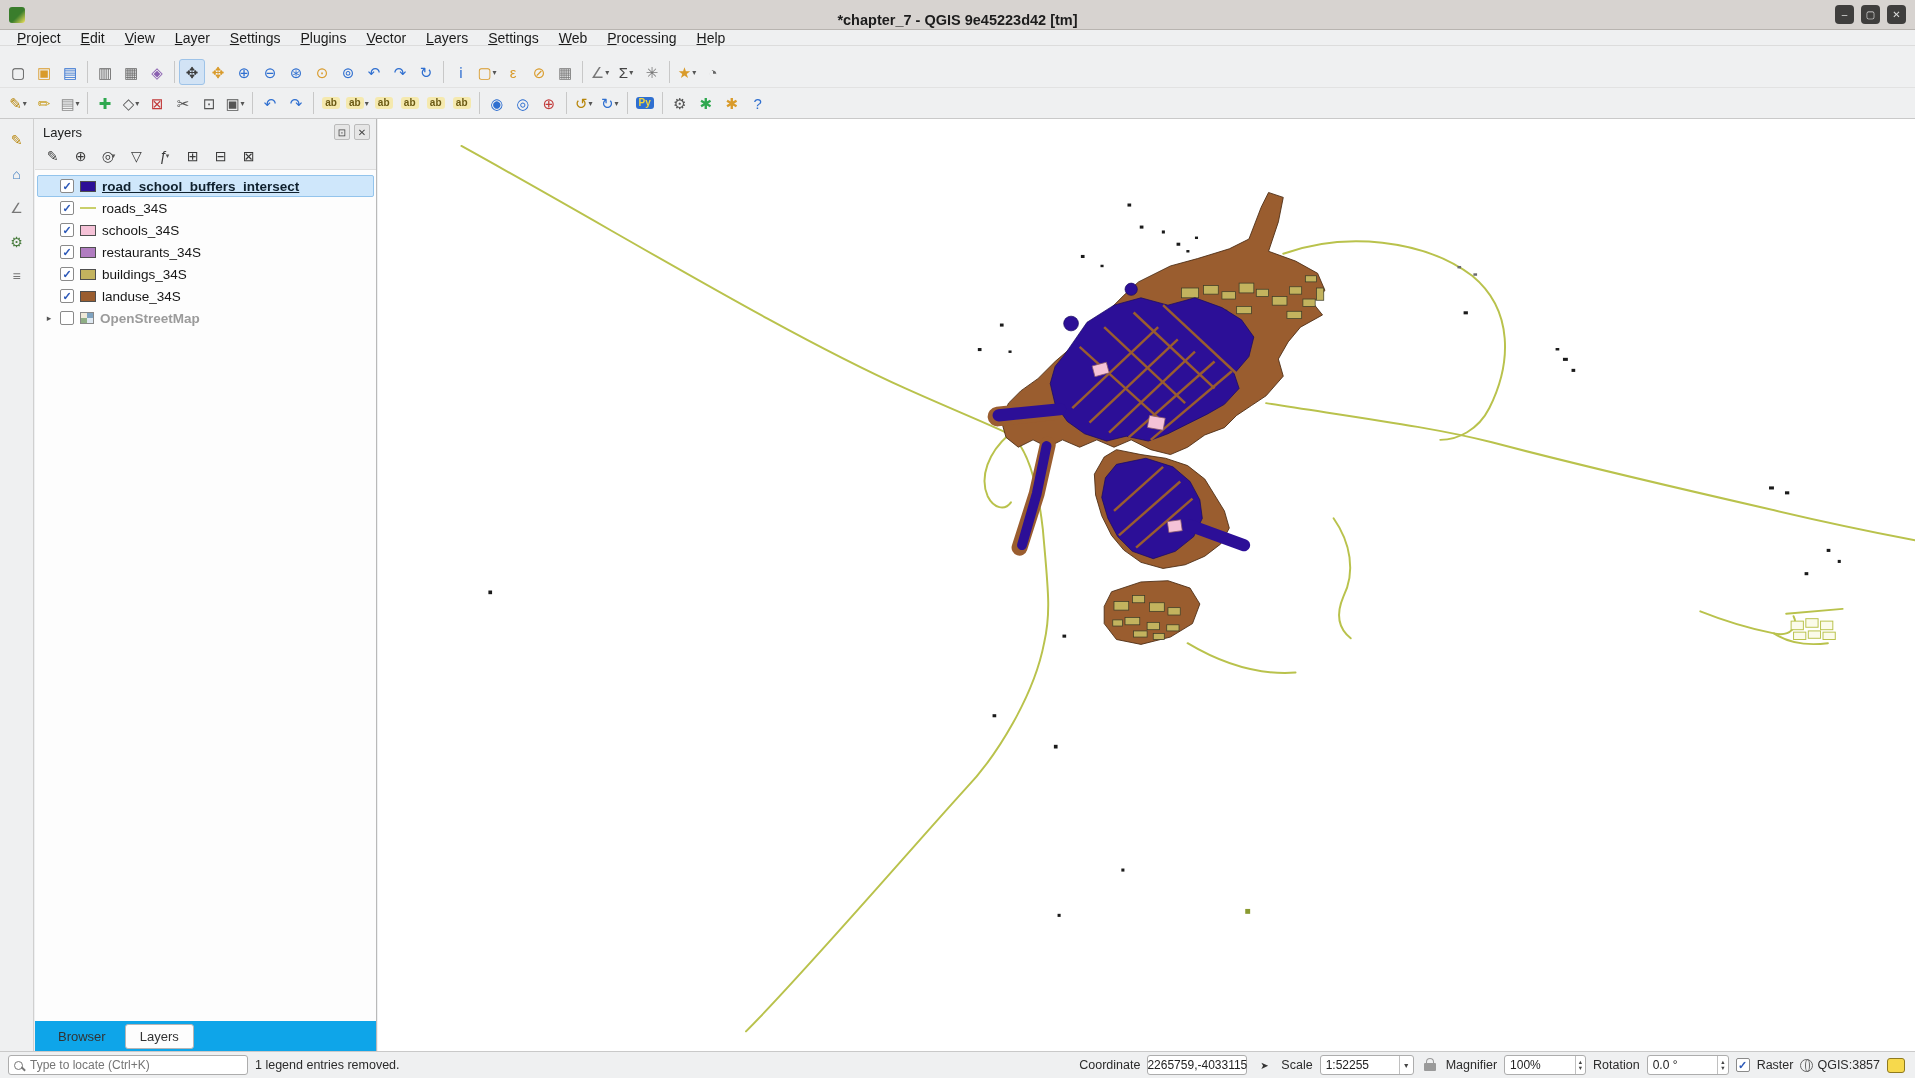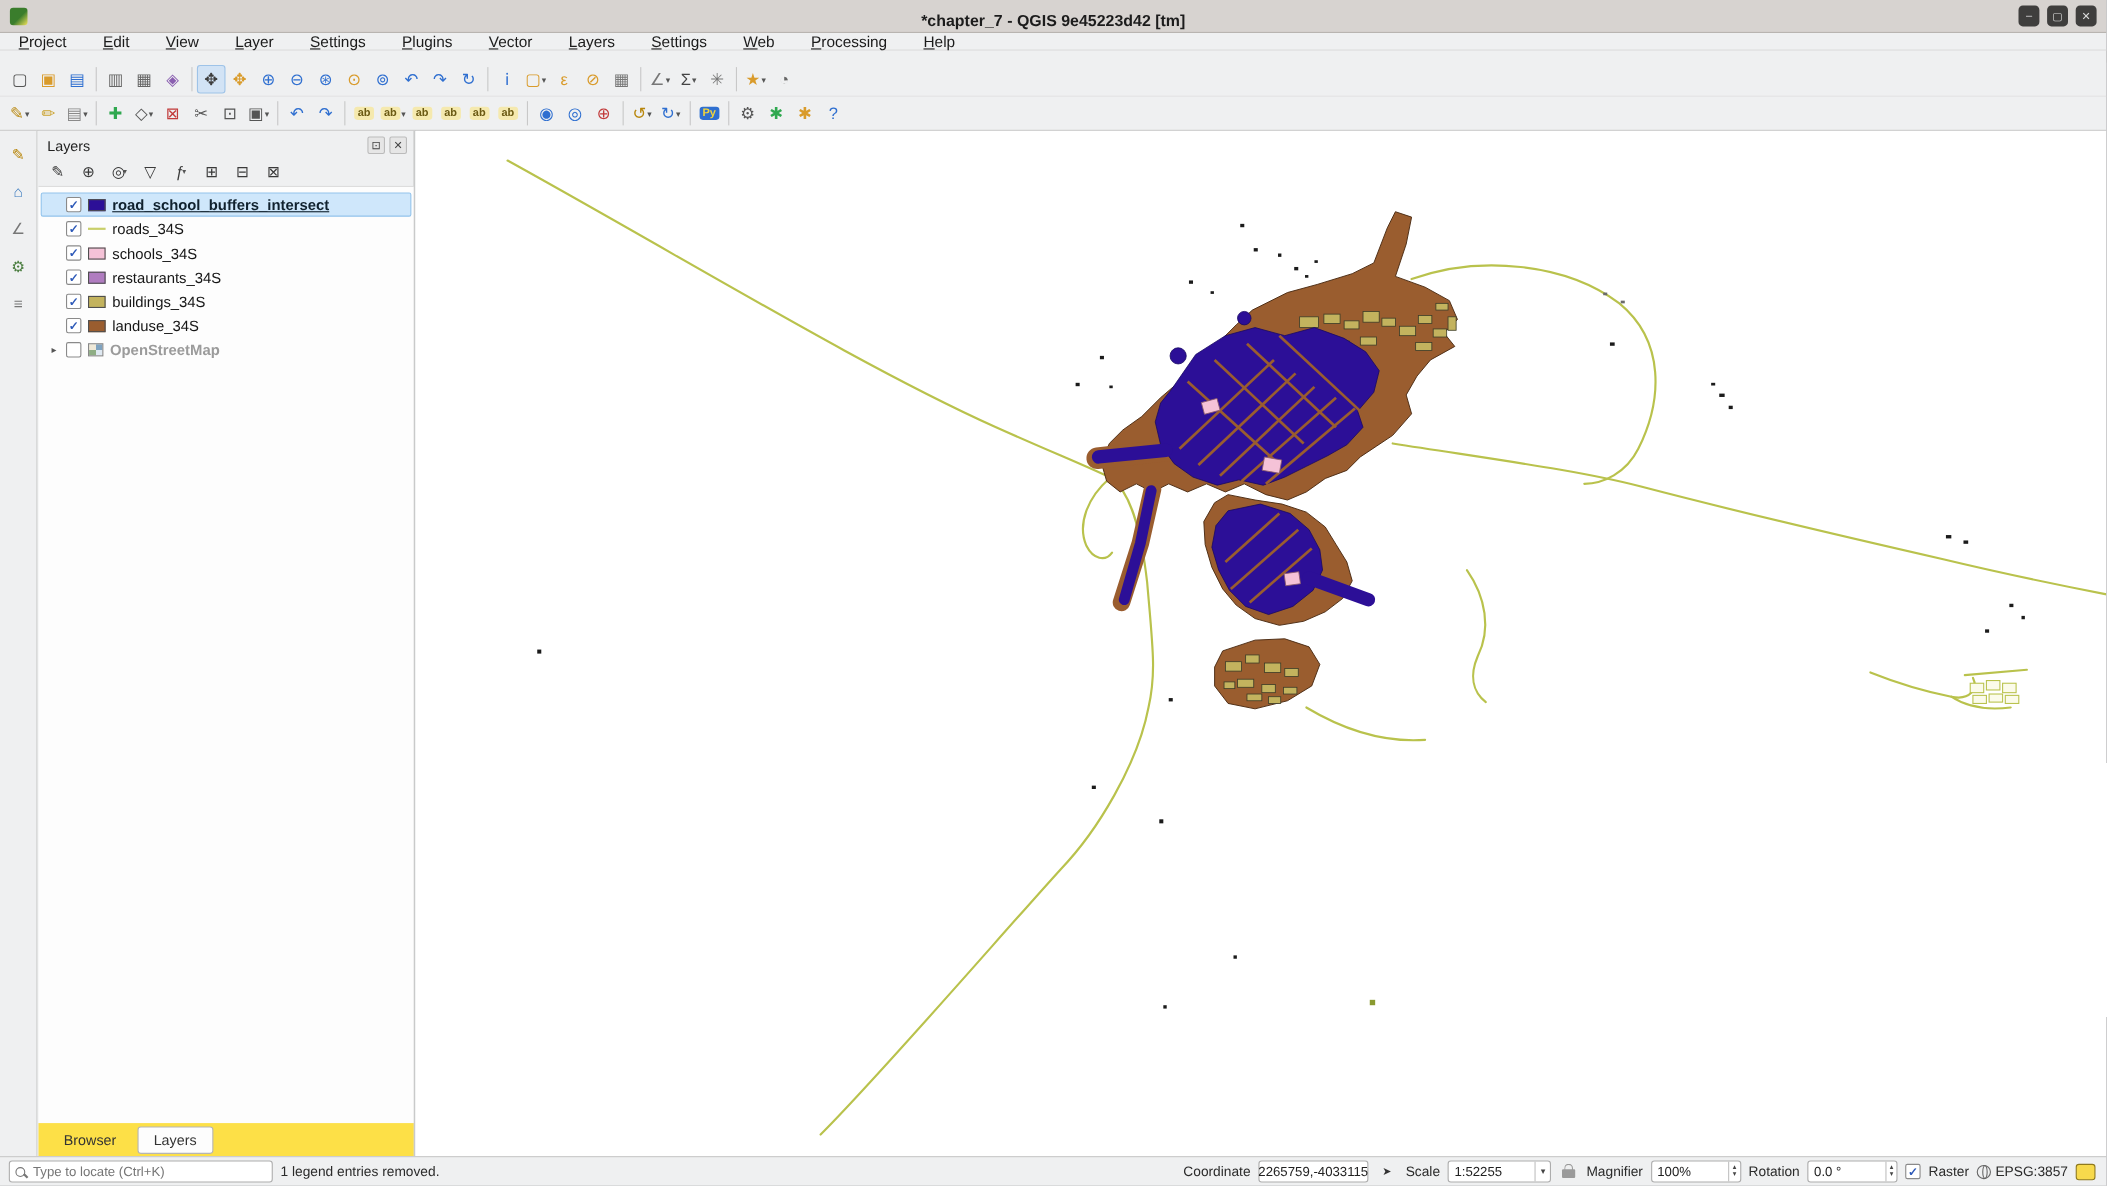--- a/index.html
+++ b/index.html
@@ -7,21 +7,21 @@
   #app { position:relative; width:1915px; height:1078px; background:#eff0f1; overflow:hidden; user-select:none; }
 
   
   .titlebar { position:absolute; top:0; left:0; right:0; height:30px; background:#d7d3d0; border-bottom:1px solid #b8b4b0; display:flex; align-items:center; padding:0 9px; }
   .app-icon { width:16px; height:16px; border-radius:3px; background:linear-gradient(135deg,#3a7d2c 55%,#f2e25c); flex:none; }
   .titlebar-title { position:absolute; left:0; right:0; text-align:center; font-size:14.5px; font-weight:bold; color:#1c1c1c;margin-top:10px; }
   .win-controls { margin-left:auto; display:flex; gap:7px; z-index:2; }
   .win-btn { width:19px; height:19px; border-radius:4px; background:#3f3e3d; color:#dddddd; font-size:10px; display:flex; align-items:center; justify-content:center; }
 
   
-  .menubar { position:absolute; top:30px; left:0; right:0; height:16px; background:#eff0f1; border-bottom:1px solid #dcdcdc; display:flex; align-items:center; padding-left:8px; gap:15px; }
+  .menubar { position:absolute; top:30px; left:0; right:0; height:16px; background:#eff0f1; border-bottom:1px solid #dcdcdc; display:flex; align-items:center; padding-left:8px; gap:2px; }
   .menu-item { display:inline-block; padding:3px 9px; font-size:14px; color:#1b1b1b; border-radius:3px; }
   .menu-item::first-letter { text-decoration:underline; }
 
   
   .toolbar { position:absolute; left:0; right:0; background:#eff0f1; display:flex; align-items:center; padding-left:5px; }
   #toolbar1 { top:57px; height:31px; border-bottom:1px solid #e2e2e2; }
   #toolbar2 { top:88px; height:31px; border-bottom:1px solid #c9c9c9; }
   .tb-btn { min-width:26px; height:26px; border-radius:3px; display:flex; align-items:center; justify-content:center; padding:0 2px; }
   .tb-btn.active { background:#d2e3f5; border:1px solid #9ec3e8; }
   .tb-glyph { font-size:15px; line-height:1; }
@@ -45,21 +45,21 @@
   .layer-row.selected { background:#cfe7fb; border-color:#93c4ec; }
   .expander { width:10px; font-size:9px; color:#555; text-align:center; flex:none; }
   .cb { width:14px; height:14px; background:#ffffff; border:1px solid #8a8a8a; border-radius:2px; display:flex; align-items:center; justify-content:center; font-size:11px; font-weight:bold; color:#2d59b8; flex:none; }
   .swatch { width:16px; height:11px; border:1px solid #4f4f4f; flex:none; }
   .swatch-line { width:16px; height:11px; display:flex; align-items:center; flex:none; }
   .swatch-line i { display:block; width:100%; height:2px; }
   .swatch-raster { width:14px; height:12px; border:1px solid #888888; background:conic-gradient(#7fa3c0 0 25%, #dfe9f2 0 50%, #8fae85 0 75%, #efe9d8 0); flex:none; }
   .layer-label { font-size:13.5px; color:#161616; font-weight:500; white-space:nowrap; }
   .layer-row.selected .layer-label { font-weight:700; text-decoration:underline; color:#10212e; }
   .layer-label.dim { color:#9b9b9b;font-weight:bold; }
-  .panel-tabs { height:30px; display:flex; align-items:center; padding:0 8px; gap:4px; background:#fde047; }
+  .panel-tabs { height:30px; display:flex; align-items:center; padding:0 8px; gap:4px; background:#0ea5e9; }
   .panel-tab { font-size:13px; padding:4px 14px; color:#333333; border:1px solid transparent; border-radius:3px; background:transparent; }
   .panel-tab.active { background:#fdfdfd; border-color:#b5b5b5; }
 
   
   .map { position:absolute; left:378px; top:119px; right:0; bottom:27px; background:#ffffff; overflow:hidden; }
   .map svg { width:100%; height:100%; display:block; }
   .roads path { stroke:var(--roads); stroke-width:1.6; fill:none; stroke-linecap:round; }
   .landuse-fill { fill:var(--landuse); stroke:#4a2a12; stroke-width:0.7; }
   .landuse-stroke { stroke:var(--landuse); fill:none; }
   .buffer-fill { fill:var(--buffer); stroke:#190963; stroke-width:0.6; }
@@ -573,18 +573,18 @@
       <span>0.0 °</span>
       <span class="spin-arrows">
           <span>▴</span>
           <span>▾</span>
         </span>
     </div>
     <span class="sb-check">✓</span>
     <span class="sb-label">Raster</span>
     <div class="epsg">
       <span class="globe-icon"></span>
-      <span>EPSG:3857</span>
+      <span>QGIS:3857</span>
     </div>
     <span class="msg-icon"></span>
   </div>
 
 </div>
 
 </body></html>

